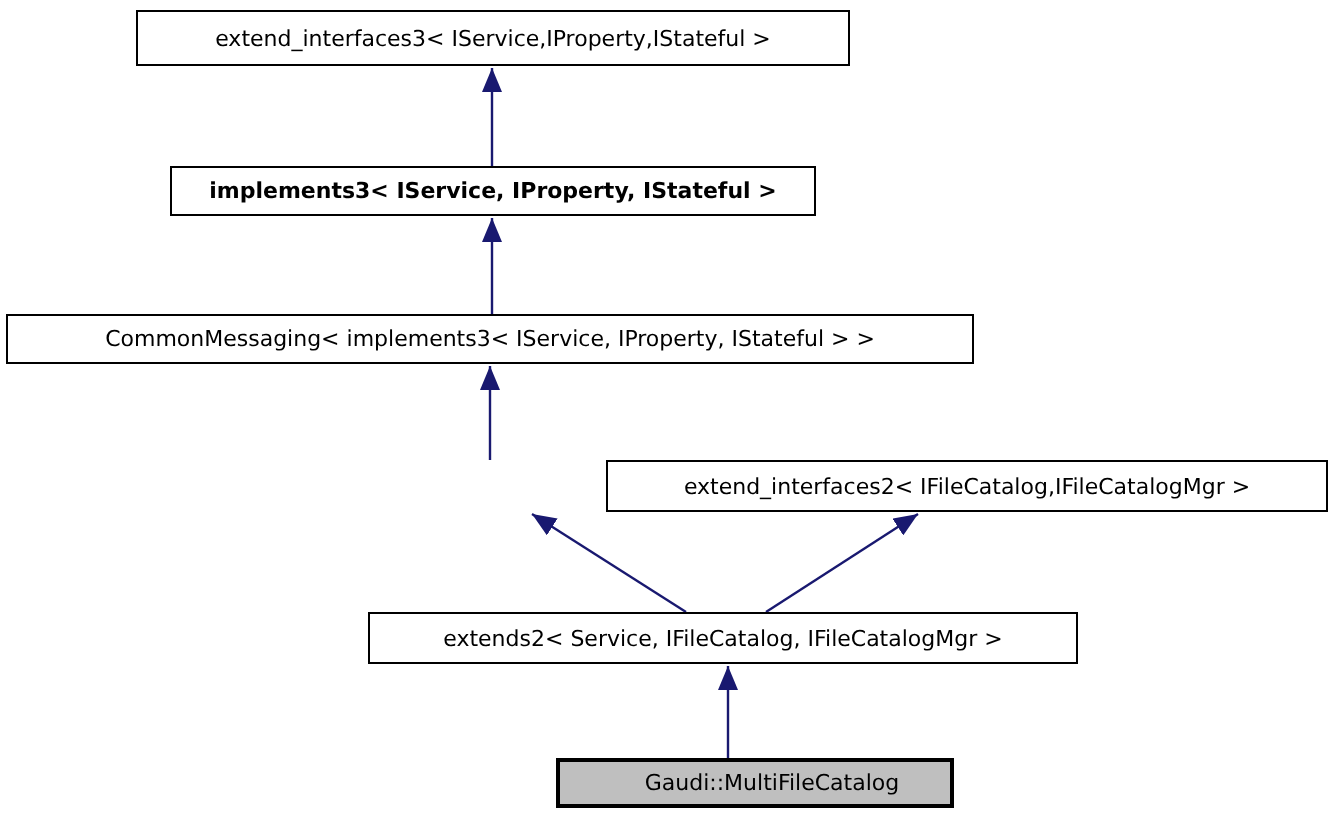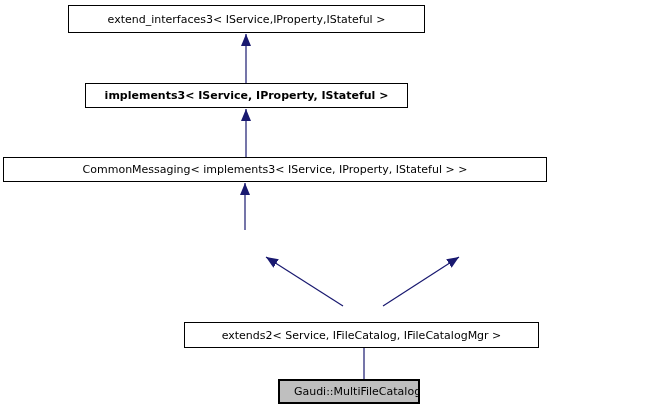--- a/index.html
+++ b/index.html
@@ -31,26 +31,26 @@
     display: flex;
     align-items: center;
     justify-content: center;
     font-size: 11px;
     line-height: 1;
     white-space: nowrap;
     overflow: hidden;
   }
   #node-extend-interfaces3  { left: 68px;  top: 5px;   width: 357px; height: 28px; }
   #node-implements3         { left: 85px;  top: 83px;  width: 323px; height: 25px; font-weight: bold; }
-  #node-common-messaging    { left: 3px;   top: 157px; width: 544px; height: 25px; }
+  #node-common-messaging    { left: 3px;   top: 157px; width: 484px; height: 25px; }
   #node-service             { left: 211px; top: 230px; width: 70px;  height: 26px; }
   #node-extend-interfaces2  { left: 303px; top: 230px; width: 361px; height: 26px; }
-  #node-extends2            { left: 184px; top: 306px; width: 355px; height: 26px; margin-top: 16px; }
+  #node-extends2            { left: 184px; top: 306px; width: 355px; height: 26px; }
   #node-multi-file-catalog  {
-    left: 278px; top: 379px; width: 142px; height: 25px;
+    left: 278px; top: 379px; width: 199px; height: 25px;
     background: #bfbfbf;
     border-width: 2px;
     padding-left: 17px;
   }
 </style>
 </head>
 <body>
 
 <div id="stage">
 
@@ -68,18 +68,19 @@
     <line x1="364" y1="379" x2="364" y2="333" stroke="#191970" stroke-width="1.2" marker-end="url(#arrowhead)"></line>
   </svg>
 
   <div class="node" id="node-extend-interfaces3">extend_interfaces3&lt; IService,IProperty,IStateful &gt;</div>
 
   <div class="node" id="node-implements3">implements3&lt; IService, IProperty, IStateful &gt;</div>
 
   <div class="node" id="node-common-messaging">CommonMessaging&lt; implements3&lt; IService, IProperty, IStateful &gt; &gt;</div>
 
 
+  <div class="node" id="node-extend-interfaces2">extend_interfaces2&lt; IFileCatalog,IFileCatalogMgr &gt;</div>
 
   <div class="node" id="node-extends2">extends2&lt; Service, IFileCatalog, IFileCatalogMgr &gt;</div>
 
   <div class="node" id="node-multi-file-catalog">Gaudi::MultiFileCatalog</div>
 
 </div>
 
 </body></html>

